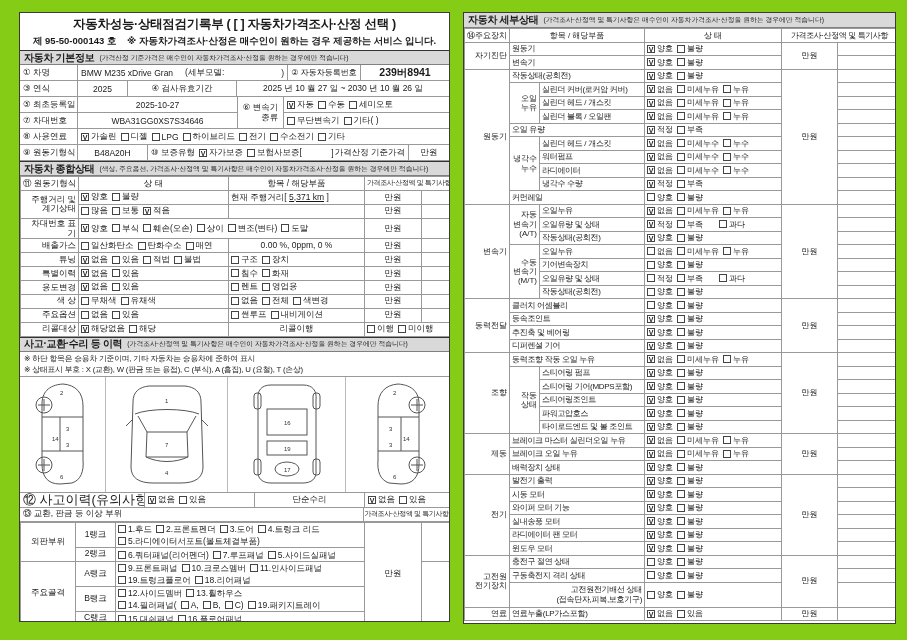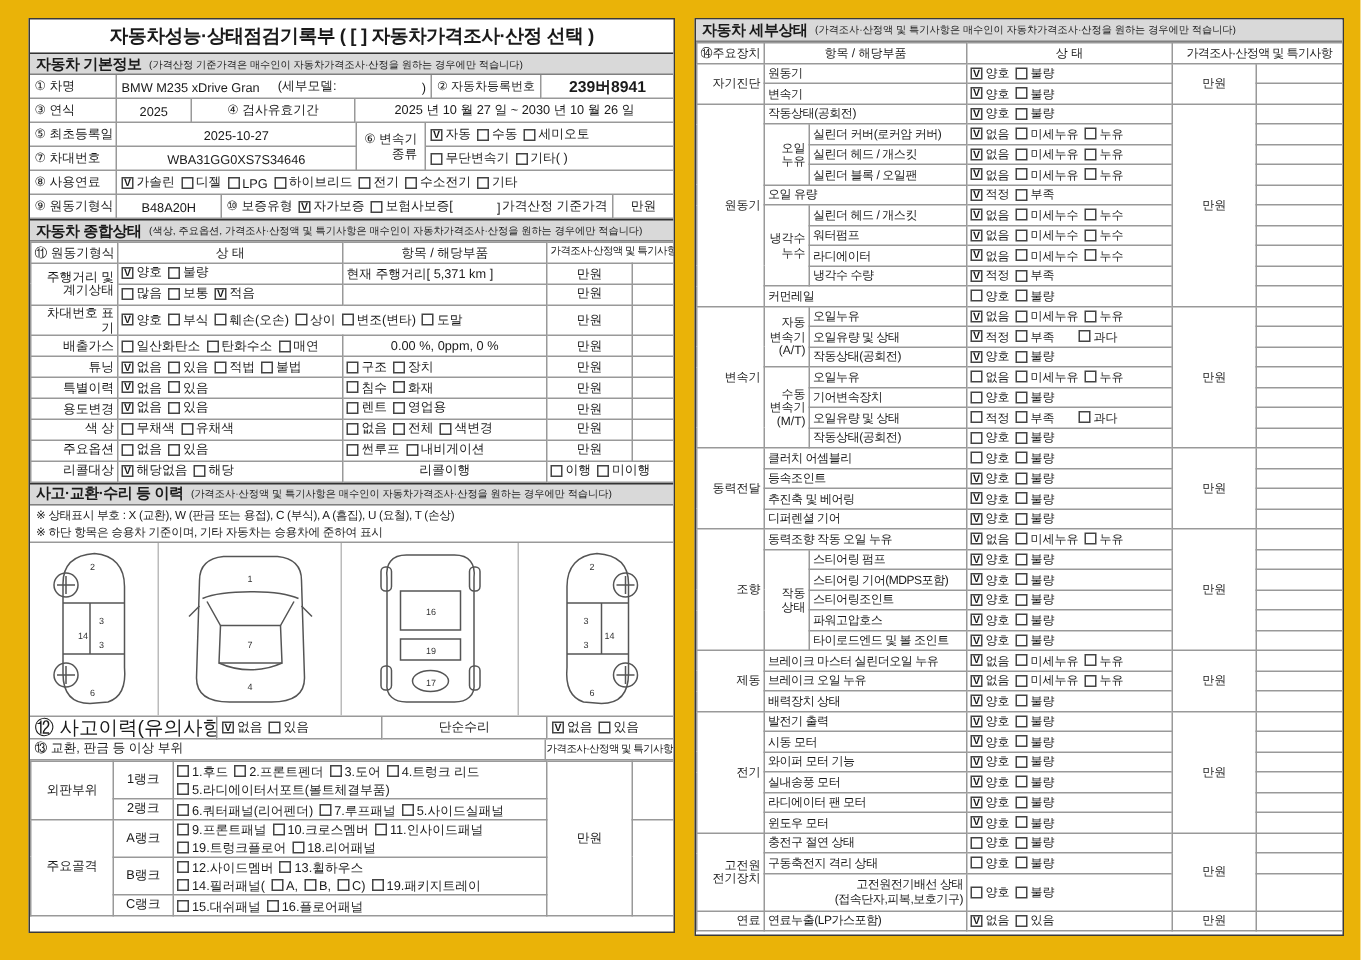--- a/index.html
+++ b/index.html
@@ -1,34 +1,34 @@
 <!DOCTYPE html>
 <html><head>
 <meta charset="utf-8">
 <style>
   *{box-sizing:border-box;margin:0;padding:0}
   html,body{width:907px;height:640px;background:#fff;font-family:"Liberation Sans","DejaVu Sans",sans-serif;color:#1a1a1a}
-  .page{position:relative;width:907px;height:640px;background:#eab308}
+  .page{position:relative;width:907px;height:640px;background:#84cc16}
   .panel{position:absolute;border:1.5px solid #3a3a3a;background:#fff;overflow:hidden}
   #left-panel{left:19px;top:12px;width:431px;height:610px}
   #right-panel{left:463px;top:12px;width:433px;height:612px}
   .head{padding:3px 2px 2px;text-align:center}
   .l-title{font-size:12.5px;font-weight:bold;letter-spacing:-0.3px}
   .l-doc{font-size:9.5px;font-weight:bold;margin-top:2px;white-space:nowrap}
   .l-doc span{margin:0 4px}
   .sec-bar{display:flex;align-items:center;gap:5px;background:#d9d9d9;border-top:1.5px solid #333;border-bottom:1px solid #808080;padding:1px 4px;height:15px;white-space:nowrap;overflow:hidden}
   .bar-title{font-weight:bold;font-size:10px;letter-spacing:-0.3px}
   .bar-note{font-size:6.8px;color:#222}
   .grid-row{display:grid;width:100%}
   .cell{border-right:1px solid #999;border-bottom:1px solid #999;display:flex;align-items:center;padding:0 3px;font-size:8.5px;overflow:hidden;white-space:nowrap}
   .cell.nr{border-right:none}
   .ctr{justify-content:center;text-align:center}
   .b{font-weight:bold}
   .pre{white-space:pre-line;line-height:1.15;text-align:right}
-  .und{}
+  .und{text-decoration:underline}
   table{border-collapse:collapse;width:100%;table-layout:fixed}
   td,th{border:1px solid #999;font-size:8.5px;font-weight:normal;padding:0 2px;height:14px;line-height:1.15;overflow:hidden;white-space:nowrap;vertical-align:middle}
   th{text-align:center}
   #detail-table td,#detail-table th{font-size:8px;height:13.5px}
   #detail-table .item{letter-spacing:-0.3px}
   #detail-table td.tall{height:25px}
   td.pre,th.pre{white-space:pre-line}
   .price-head{font-size:7px;letter-spacing:-0.4px}
   .cb{display:inline-flex;align-items:center;margin-right:4px;vertical-align:middle;white-space:nowrap}
   .cb.gap{margin-left:12px}
@@ -45,20 +45,24 @@
   .dim{color:#222}
 </style>
 </head>
 <body>
 
 <div class="page">
 
   <div id="left-panel" class="panel">
     <div class="head">
       <div class="l-title">자동차성능·상태점검기록부 ( [      ] 자동차가격조사·산정 선택 )</div>
+      <div class="l-doc">
+        <span>제   95-50-000143   호</span>
+        <span>※ 자동차가격조사·산정은 매수인이 원하는 경우 제공하는 서비스 입니다.</span>
+      </div>
     </div>
 
     <div class="sec-bar">
       <span class="bar-title">자동차 기본정보</span>
       <span class="bar-note">(가격산정 기준가격은 매수인이 자동차가격조사·산정을 원하는 경우에만 적습니다)</span>
     </div>
 
     <div class="grid-row" style="grid-template-columns:58px 210px 73px 1fr;grid-auto-rows:16px">
       <div class="cell">① 차명</div>
       <div class="cell">
@@ -367,22 +371,22 @@
                 </span></span></td>
           </tr>
         </tbody>
     </table>
 
     <div class="sec-bar">
       <span class="bar-title">사고·교환·수리 등 이력</span>
       <span class="bar-note">(가격조사·산정액 및 특기사항은 매수인이 자동차가격조사·산정을 원하는 경우에만 적습니다)</span>
     </div>
     <div class="legend">
+      <div>※ 하단 항목은 승용차 기준이며, 기타 자동차는 승용차에 준하여 표시</div>
       <div>※ 상태표시 부호 : X (교환), W (판금 또는 용접), C (부식), A (흠집), U (요철), T (손상)</div>
-      <div>※ 하단 항목은 승용차 기준이며, 기타 자동차는 승용차에 준하여 표시</div>
     </div>
 
     <div class="diagrams">
       <div class="dcell">
         <svg width="66" height="106" viewBox="0 0 66 106">
           <path d="M33,3 C18,4 12,12 12,23 L12,83 C12,96 18,103 30,103 L42,102 C51,99 54,90 53,79 L53,25 C53,12 46,4 33,3 Z"></path>
           <path d="M12,36 L53,36 M12,70 L53,70 M30,36 L30,70"></path>
           <circle cx="14" cy="24" r="8"></circle>
             <path d="M8,24 L20,24 M14,18 L14,30"></path>
           <circle cx="14" cy="84" r="8"></circle>

